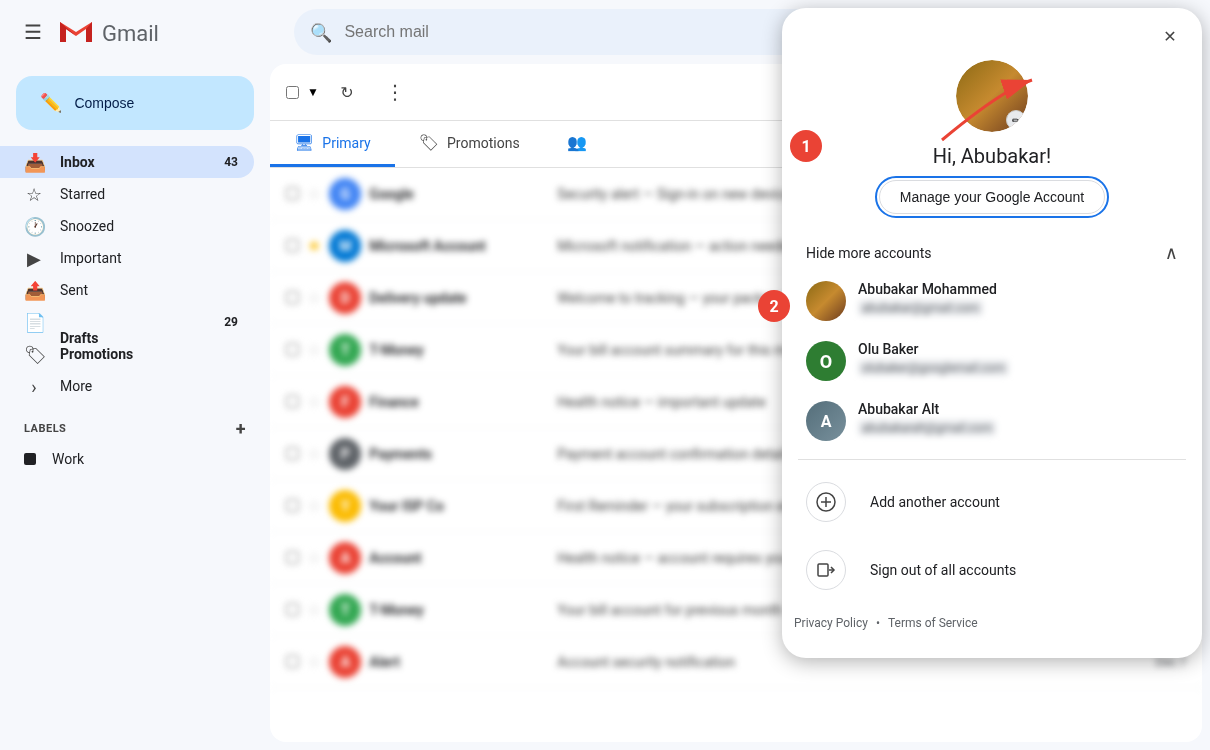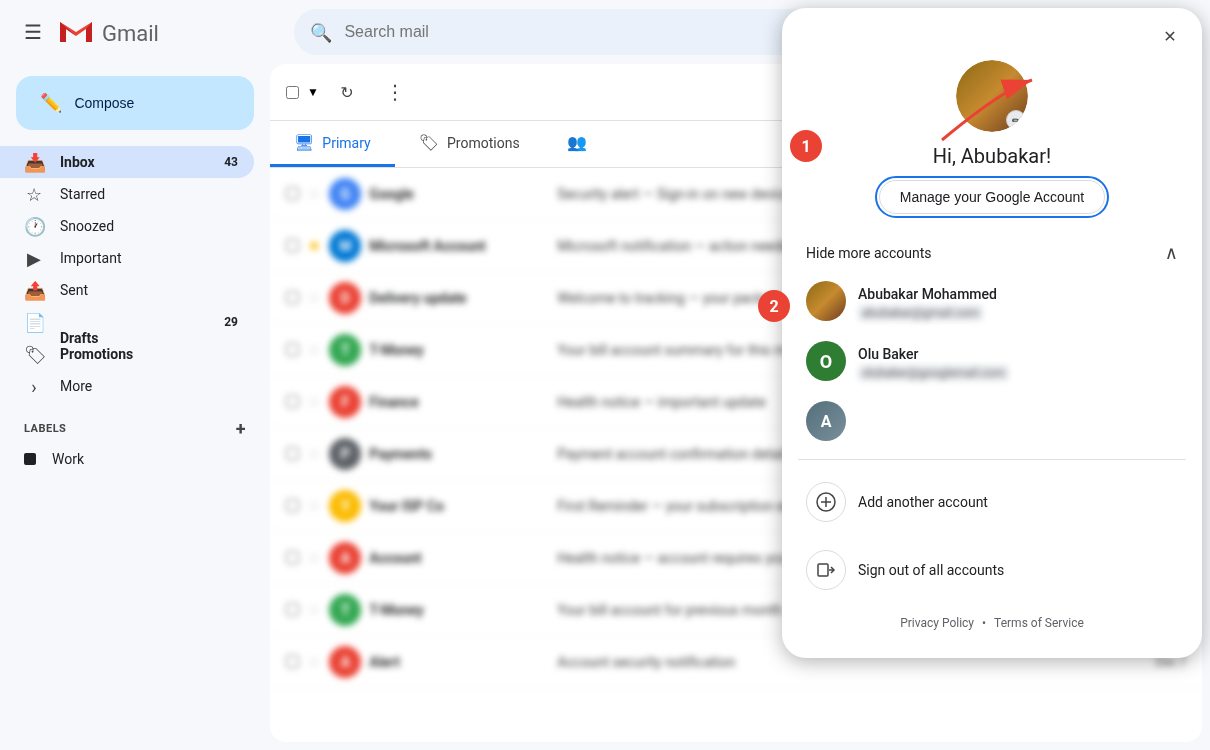--- a/index.html
+++ b/index.html
@@ -55,33 +55,33 @@
     .profile-avatar { width: 72px; height: 72px; border-radius: 50%; overflow: hidden; margin-bottom: 12px; position: relative; }
     .profile-avatar-inner { width: 100%; height: 100%; background: linear-gradient(135deg, #8B6914, #c68a2f, #6b3a1f); display: flex; align-items: center; justify-content: center; }
     .edit-badge { position: absolute; bottom: 2px; right: 2px; width: 20px; height: 20px; background: #e8eaed; border-radius: 50%; display: flex; align-items: center; justify-content: center; font-size: 10px; border: 1px solid #ccc; }
     .greeting { font-size: 20px; color: #202124; font-weight: 400; margin-bottom: 12px; }
     .manage-btn { border: 1px solid #dadce0; border-radius: 20px; padding: 8px 20px; font-size: 14px; color: #202124; cursor: pointer; background: transparent; font-weight: 400; outline: 2px solid #1a73e8; outline-offset: 2px; }
 
     
     .accounts-section { padding: 0 8px; }
     .accounts-header { display: flex; align-items: center; justify-content: space-between; padding: 12px 16px 8px; font-size: 14px; color: #202124; }
     .chevron-icon { font-size: 18px; color: #444; }
-    .account-item { display: flex; align-items: flex-end; gap: 12px; padding: 10px 16px; border-radius: 12px; cursor: pointer; }
+    .account-item { display: flex; align-items: flex-start; gap: 12px; padding: 10px 16px; border-radius: 12px; cursor: pointer; }
     .account-avatar { width: 40px; height: 40px; border-radius: 50%; overflow: hidden; flex-shrink: 0; }
     .account-avatar-1 { background: linear-gradient(135deg, #8B6914, #c68a2f, #6b3a1f); }
     .account-avatar-2 { background: #2e7d32; display: flex; align-items: center; justify-content: center; color: white; font-size: 16px; font-weight: bold; }
     .account-avatar-3 { background: linear-gradient(135deg, #546e7a, #78909c); display: flex; align-items: center; justify-content: center; color: white; font-size: 14px; font-weight: bold; }
     .account-info { flex: 1; }
     .account-name { font-size: 14px; font-weight: 500; color: #202124; }
     .account-email { font-size: 12px; color: #5f6368; background: #e8eaed; border-radius: 4px; padding: 1px 4px; display: inline-block; margin-top: 2px; filter: blur(3px); }
     .divider { height: 1px; background: #e0e0e0; margin: 8px 16px; }
-    .action-item { display: flex; align-items: center; gap: 12px; padding: 14px 16px; cursor: pointer; border-radius: 12px; margin: 0 8px; }
+    .action-item { display: flex; align-items: center; gap: 24px; padding: 14px 16px; cursor: pointer; border-radius: 12px; margin: 0 8px; }
     .action-icon { width: 40px; height: 40px; border-radius: 50%; border: 1px solid #dadce0; display: flex; align-items: center; justify-content: center; font-size: 20px; color: #444; flex-shrink: 0; }
     .action-label { font-size: 14px; color: #202124; }
-    .panel-footer { display: flex; justify-content: center; gap: 8px; padding: 12px; }
+    .panel-footer { display: flex; justify-content: flex-start; gap: 8px; padding: 12px; }
     .footer-link { font-size: 12px; color: #5f6368; cursor: pointer; text-decoration: none; }
     .footer-dot { font-size: 12px; color: #5f6368; }
 
     
     .step-indicator { position: absolute; width: 32px; height: 32px; border-radius: 50%; background: #EA4335; color: white; font-weight: bold; font-size: 16px; display: flex; align-items: center; justify-content: center; z-index: 200; }
   </style>
 </head>
 <body>
 
 <div class="topbar">
@@ -302,20 +302,24 @@
     <div class="account-item">
       <div class="account-avatar account-avatar-2" style="width:40px;height:40px;border-radius:50%;background:#2e7d32;display:flex;align-items:center;justify-content:center;color:white;font-size:18px;font-weight:bold;">O</div>
       <div class="account-info">
         <div class="account-name">Olu Baker</div>
         <span class="account-email">olubaker@googlemail.com</span>
       </div>
     </div>
 
     <div class="account-item">
       <div class="account-avatar account-avatar-3" style="width:40px;height:40px;border-radius:50%;background:linear-gradient(135deg,#546e7a,#78909c);display:flex;align-items:center;justify-content:center;color:white;font-size:16px;font-weight:bold;">A</div>
+      <div class="account-info">
+        <div class="account-name">Abubakar Alt</div>
+        <span class="account-email">abubakaralt@gmail.com</span>
+      </div>
     </div>
   </div>
 
   <div class="divider"></div>
 
   <div class="action-item">
     <div class="action-icon">
       <svg width="20" height="20" viewBox="0 0 20 20" fill="none">
         <circle cx="10" cy="10" r="9" stroke="#444" stroke-width="1.5" fill="none"></circle>
         <line x1="10" y1="5" x2="10" y2="15" stroke="#444" stroke-width="1.5"></line>

